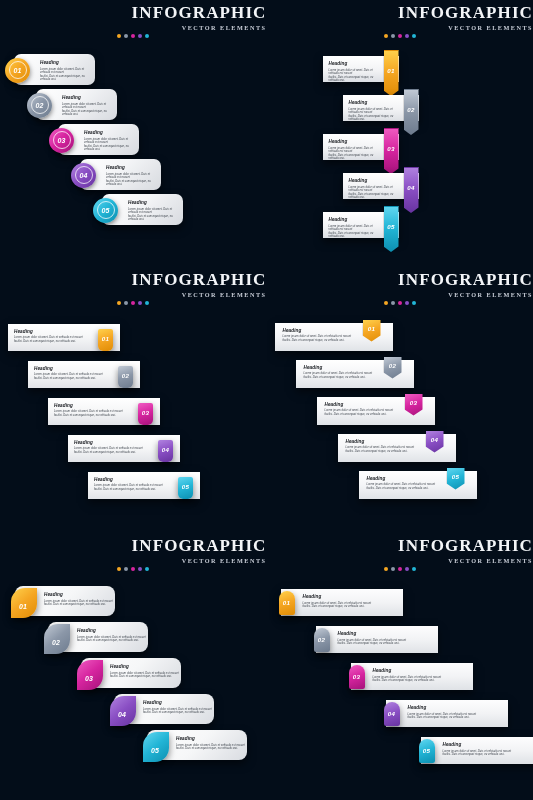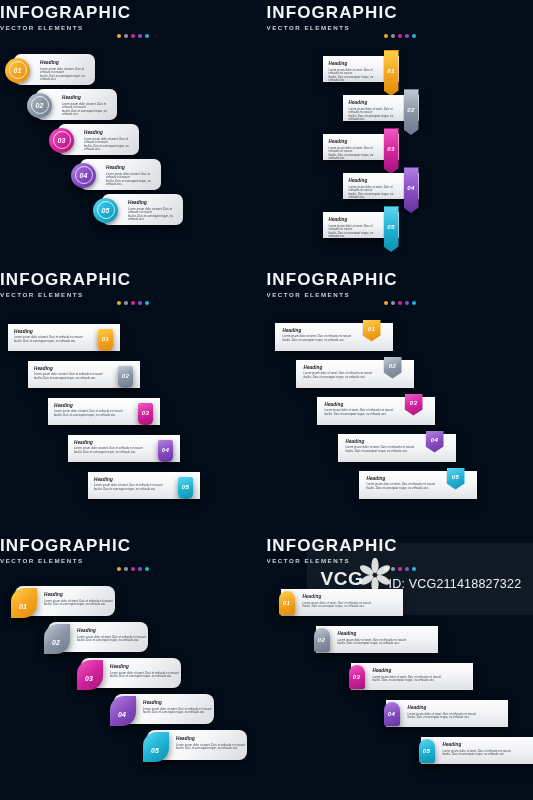--- a/index.html
+++ b/index.html
@@ -9,21 +9,21 @@
     font-family:"Liberation Sans", sans-serif;
     -webkit-font-smoothing:antialiased;
   }
   .sheet{position:relative;width:533px;height:800px;background:#030d19;}
   .panel{position:absolute;width:266.5px;height:266.6px;overflow:hidden;}
   .p0{left:0;top:0}    .p1{left:266.5px;top:0}
   .p2{left:0;top:266.6px} .p3{left:266.5px;top:266.6px}
   .p4{left:0;top:533.3px} .p5{left:266.5px;top:533.3px}
 
   
-  .hdr{position:absolute;left:0;right:0;top:4px;text-align:left;}
+  .hdr{position:absolute;left:0;right:0;top:4px;text-align:right;font-family:Liberation Serif, serif;}
   .hdr .t1{
     font-size:17px;font-weight:700;letter-spacing:1.1px;color:#f3f5f8;
     line-height:18px;
   }
   .hdr .t2{
     font-size:6.2px;font-weight:600;letter-spacing:1.5px;color:#c9ced8;
     line-height:9px;margin-top:1px;
   }
   .dots{margin-top:2px;display:flex;justify-content:center;gap:3px;}
   .dots i{width:4px;height:4px;border-radius:50%;display:block;}
@@ -528,29 +528,14 @@
             <div class="hd">Heading</div>
             <div class="bd">Lorem ipsum dolor sit amet. Duis et vehicula est nascet<br>facilisi. Duis et consequat risque, eu vehicula orci.</div>
           </div>
         </div>
         <div class="tab6" style="background: linear-gradient(160deg, rgb(99, 215, 240) 0%, rgb(34, 181, 214) 48%, rgb(13, 143, 176) 100%); left: 152px; top: 206px;">
           <div class="num sm">05</div>
         </div>
       </div>
   </div>
 
-  <div class="wm">
-    <div class="wm-band"></div>
-    <svg class="wm-logo" viewBox="0 0 100 100">
-      <g fill="#ffffff" opacity=".95">
-        <ellipse cx="50" cy="26" rx="9" ry="19"></ellipse>
-        <ellipse cx="50" cy="26" rx="9" ry="19" transform="rotate(60 50 50)"></ellipse>
-        <ellipse cx="50" cy="26" rx="9" ry="19" transform="rotate(120 50 50)"></ellipse>
-        <ellipse cx="50" cy="26" rx="9" ry="19" transform="rotate(180 50 50)"></ellipse>
-        <ellipse cx="50" cy="26" rx="9" ry="19" transform="rotate(240 50 50)"></ellipse>
-        <ellipse cx="50" cy="26" rx="9" ry="19" transform="rotate(300 50 50)"></ellipse>
-      </g>
-    </svg>
-    <div class="wm-vcg">VCG</div>
-    <div class="wm-id">ID: VCG211418827322</div>
-  </div>
 
 </div>
 
 </body></html>

